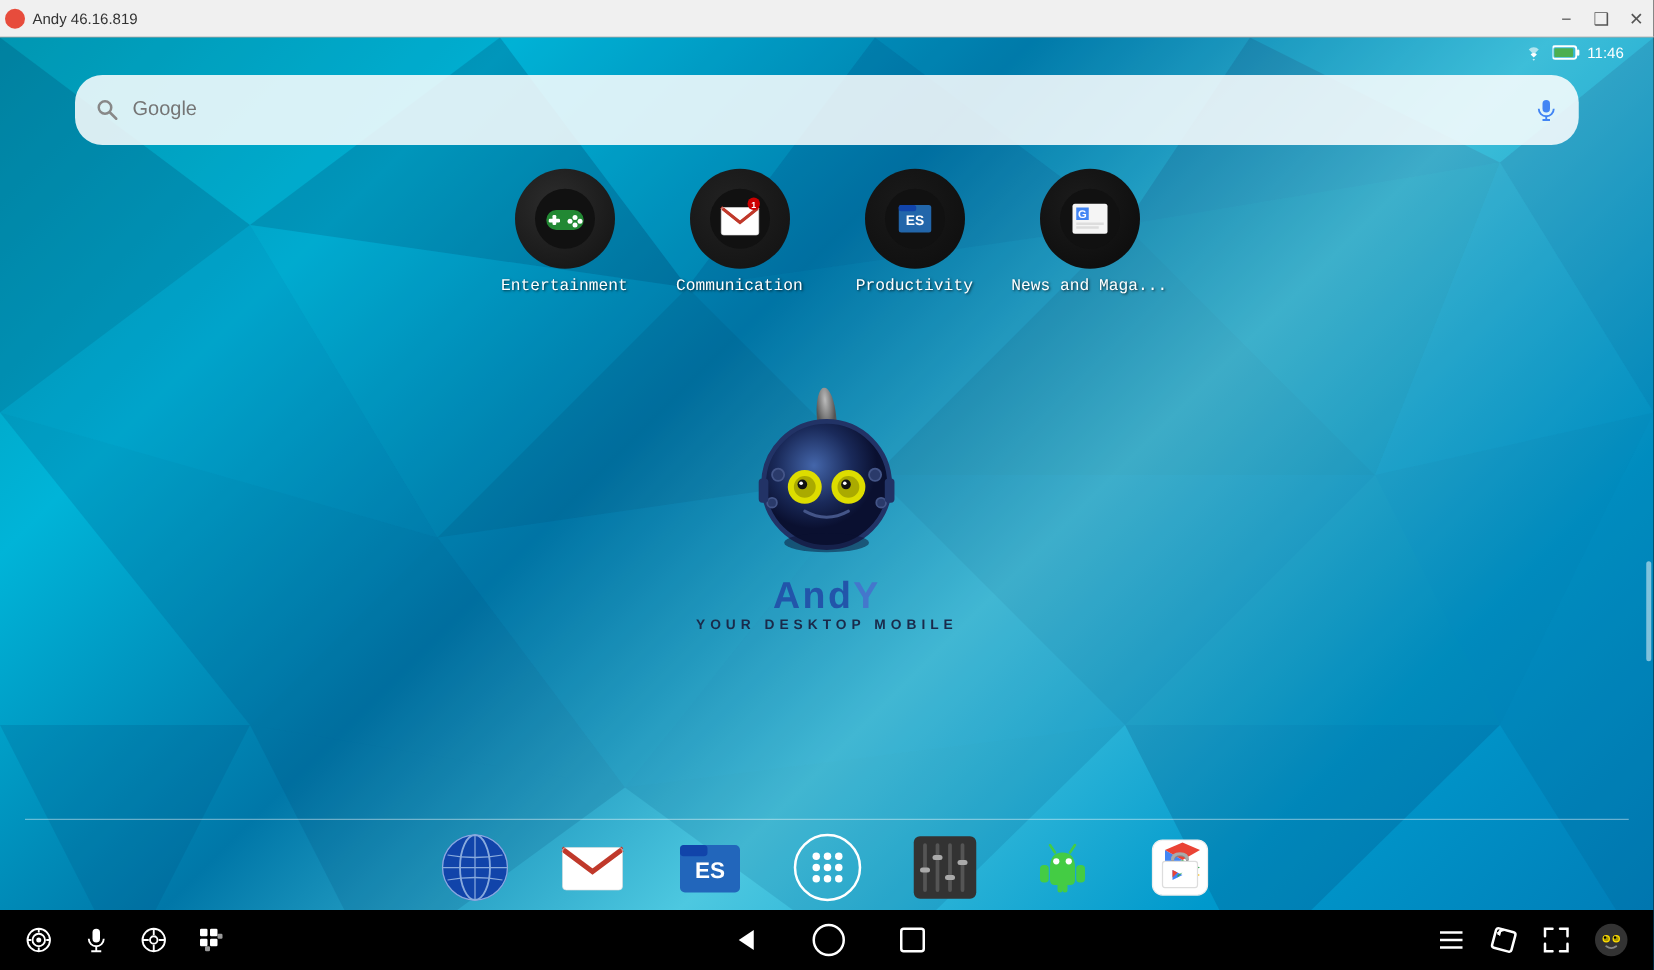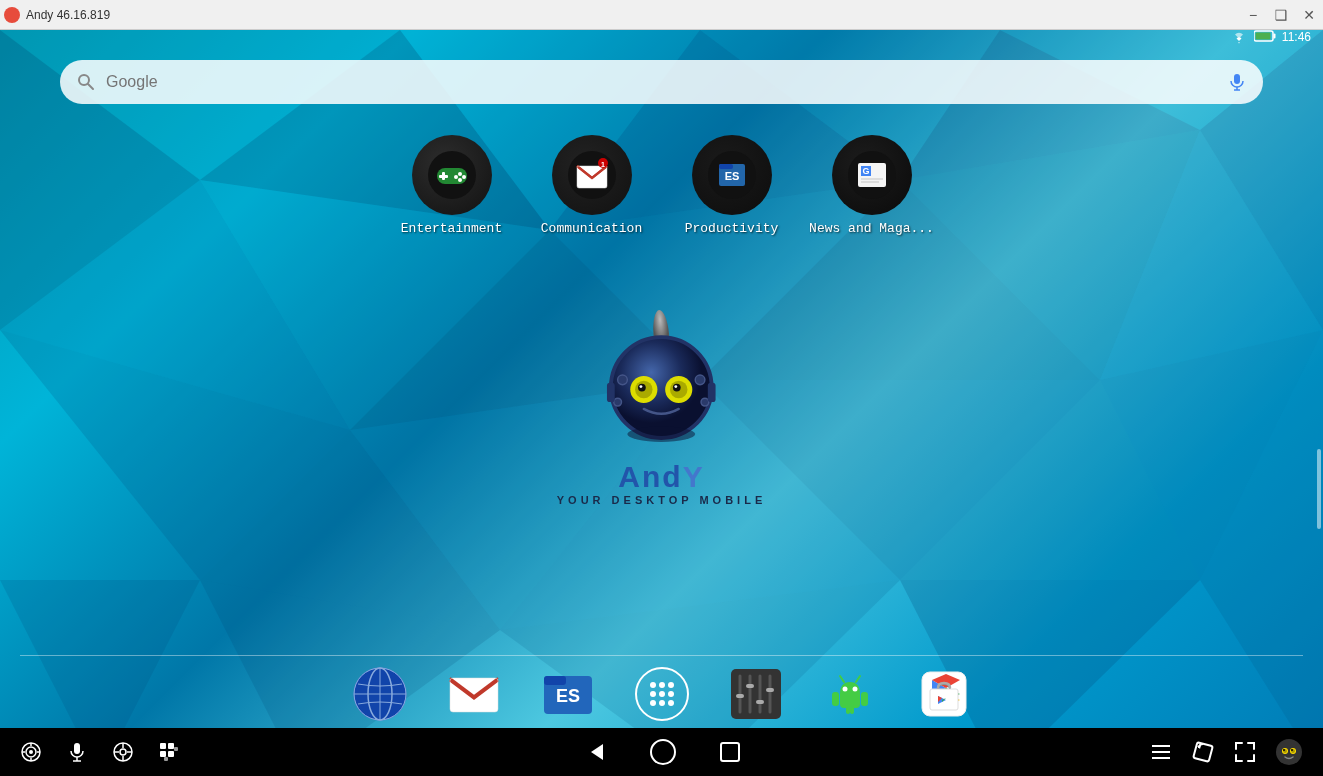--- a/index.html
+++ b/index.html
@@ -65,37 +65,38 @@
       pointer-events: none;
     }
 
     
     #status-bar {
       width: 100%;
       height: 24px;
       position: absolute;
       top: 0;
       display: flex;
+      align-items: center;
       justify-content: flex-end;
-      padding-right: 12px;
+      padding-right: 24px;
       gap: 6px;
       z-index: 10;
     }
     .status-icon {
       color: white;
       font-size: 12px;
     }
 
     
     #search-bar {
       position: absolute;
       top: 30px;
       left: 60px;
       right: 60px;
-      height: 44px;
+      height: 56px;
       background: rgba(255,255,255,0.85);
       border-radius: 22px;
       display: flex;
       align-items: center;
       padding: 0 16px;
       gap: 10px;
       z-index: 10;
     }
     #search-bar input {
       flex: 1;

